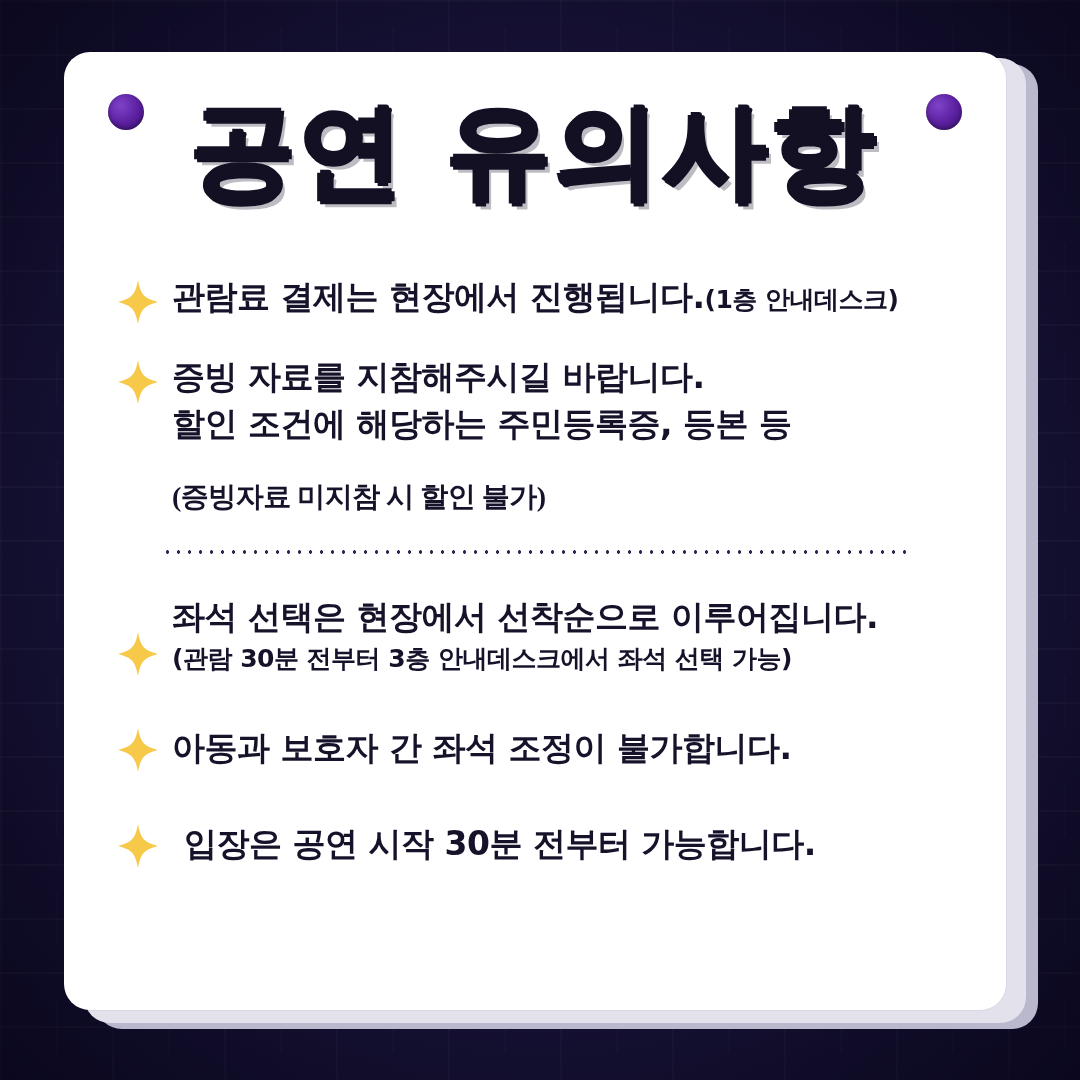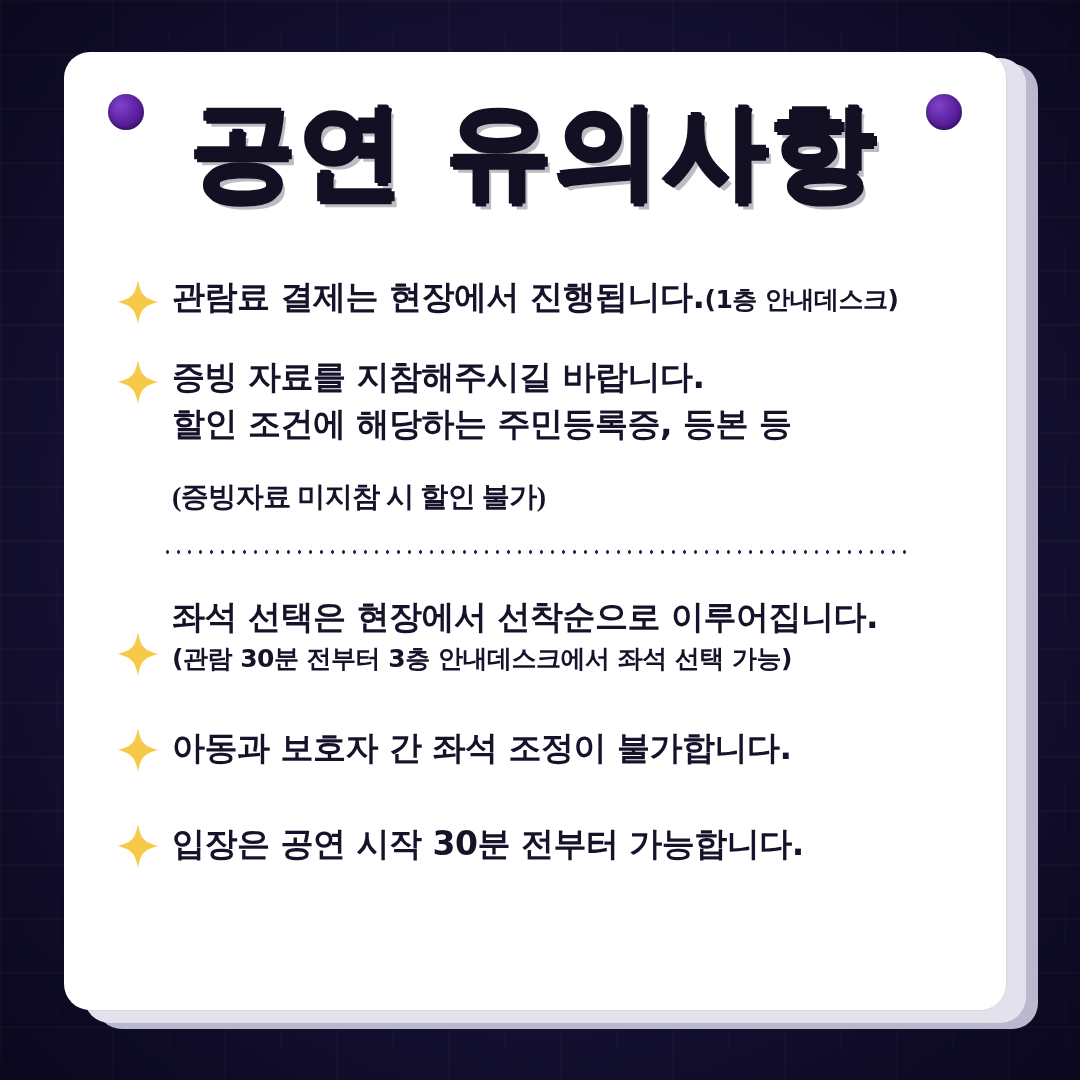--- a/index.html
+++ b/index.html
@@ -189,21 +189,21 @@
   .divider {
     margin: 34px 52px 40px 52px;
     height: 4px;
     background-image: radial-gradient(circle, #2a2450 1.6px, rgba(0,0,0,0) 1.9px);
     background-size: 11px 4px;
     background-repeat: repeat-x;
     background-position: 0 center;
   }
 
   .group-2 .item { margin-bottom: 46px; align-items: flex-end; }
-  .group-2 .item:last-child { margin-bottom: 0; }
+  .group-2 .item:last-child { margin-bottom: 0; gap: 12px; }
 </style>
 </head>
 <body>
 
 <div class="poster">
   <div class="brickwall"></div>
   <div class="brickwall2"></div>
   <div class="vignette"></div>
 
   <div class="card-shadow s1"></div>

